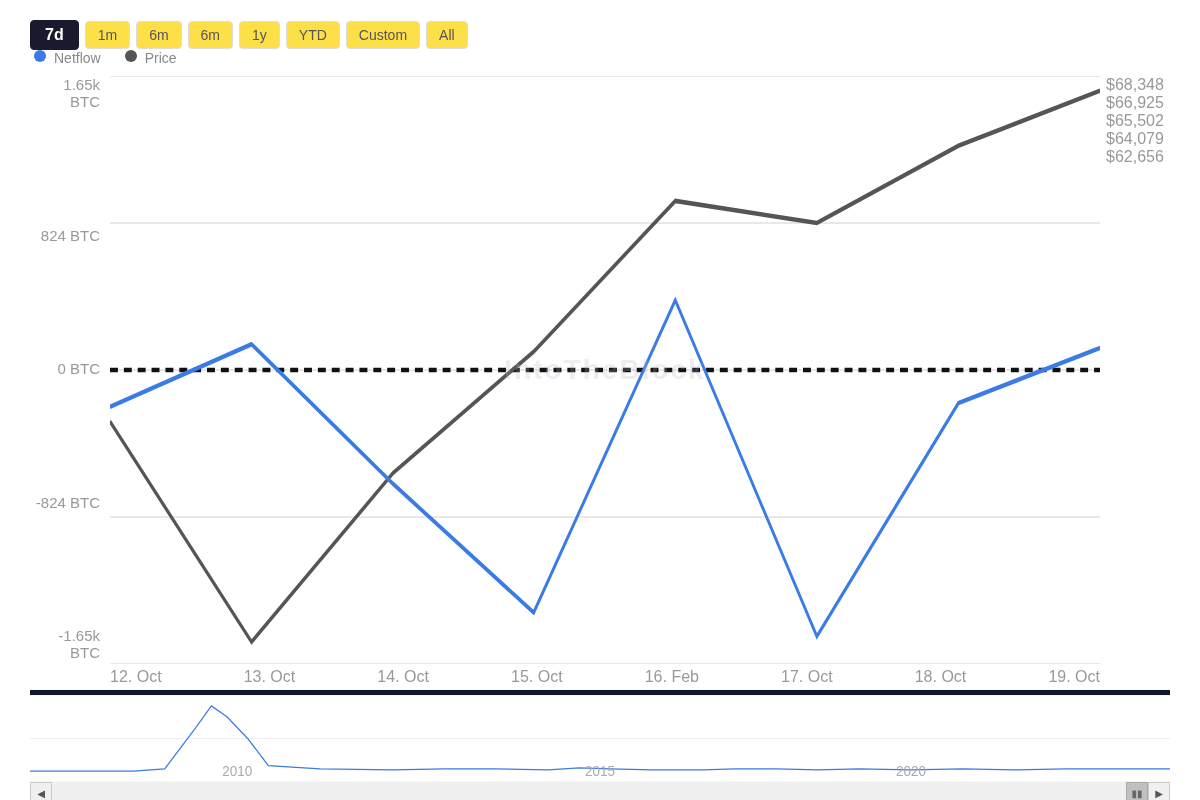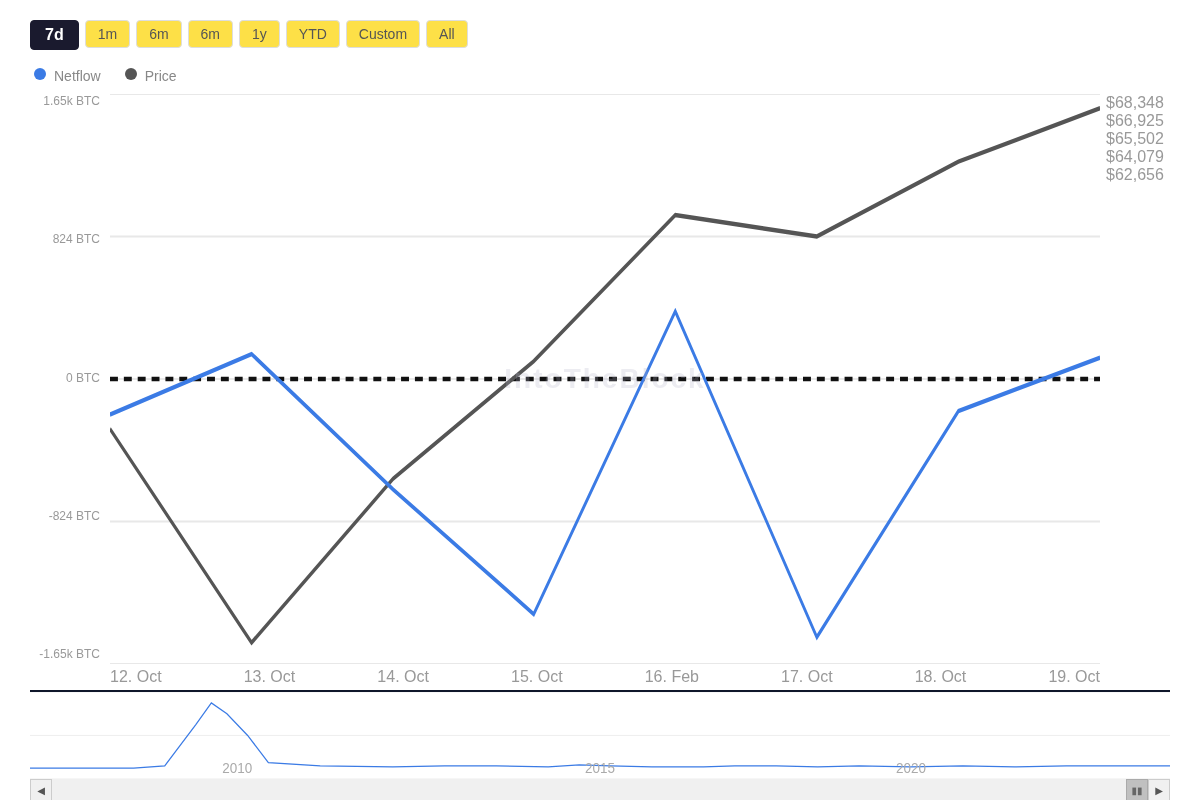--- a/index.html
+++ b/index.html
@@ -16,23 +16,22 @@
       padding: 20px 30px 10px 30px;
       width: 1200px;
       height: 800px;
       display: flex;
       flex-direction: column;
     }
 
     
     .time-range {
       display: flex;
-      align-items: flex-start;
+      align-items: center;
       gap: 6px;
-      margin-bottom: 18px;
     }
     .time-btn {
       padding: 5px 12px;
       border: 1px solid #ddd;
       border-radius: 4px;
       background: #fde047;
       color: #555;
       font-size: 14px;
       cursor: pointer;
       font-weight: normal;
@@ -76,21 +75,21 @@
       position: relative;
     }
 
     
     .y-axis-left {
       width: 80px;
       display: flex;
       flex-direction: column;
       justify-content: space-between;
       padding-bottom: 25px;
-      font-size: 12px;
+      font-size: 15px;
       color: #999;
       text-align: right;
       padding-right: 10px;
     }
 
     
     .y-axis-right {
       width: 70px;
       display: flex;
       flex-direction: column;
@@ -128,21 +127,21 @@
       font-size: 16px;
       color: #999;
       height: 22px;
     }
 
     
     .mini-chart-area {
       height: 100px;
       display: flex;
       flex-direction: column;
-      border-top: 2px solid #0f172a;
+      border-top: 5px solid #0f172a;
       margin-top: 4px;
     }
 
     .mini-chart-inner {
       flex: 1;
       position: relative;
     }
     .mini-chart-inner svg {
       width: 100%;
       height: 100%;

